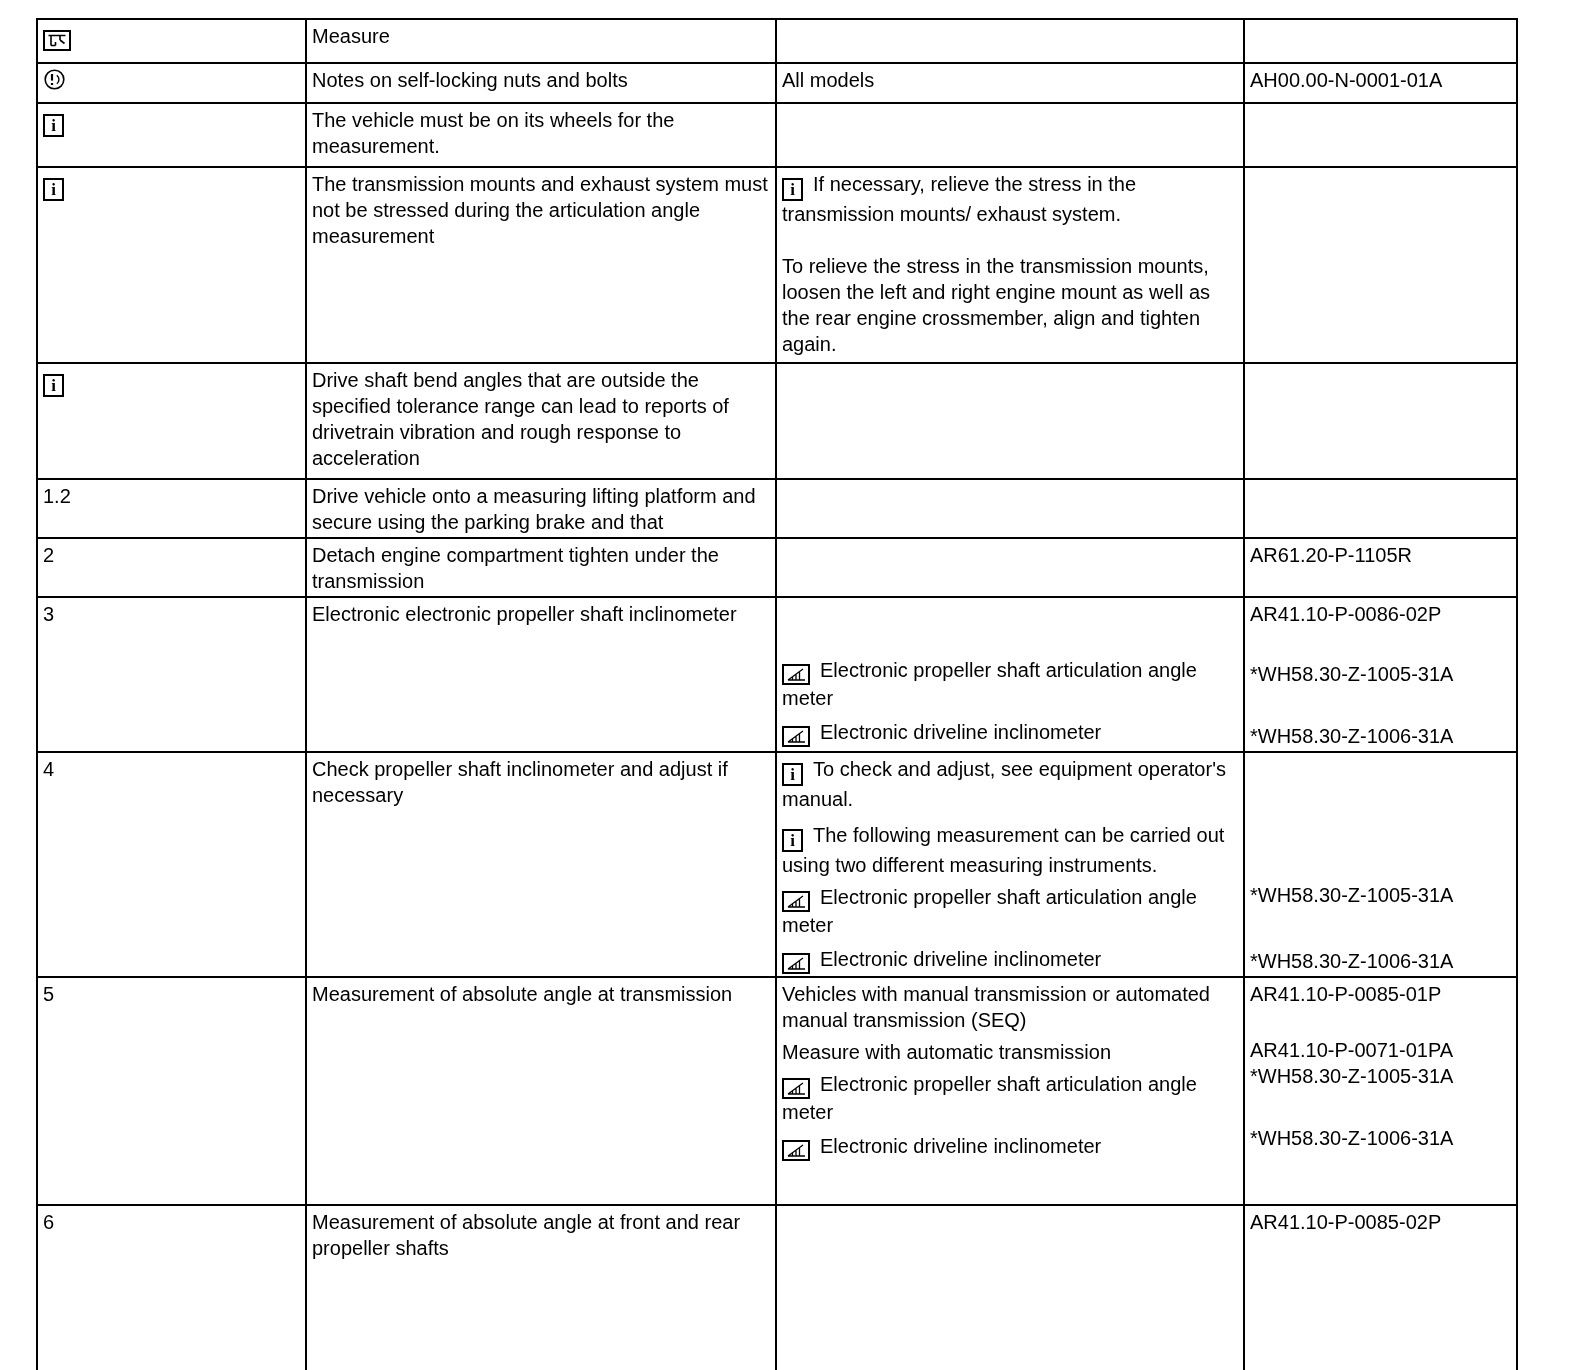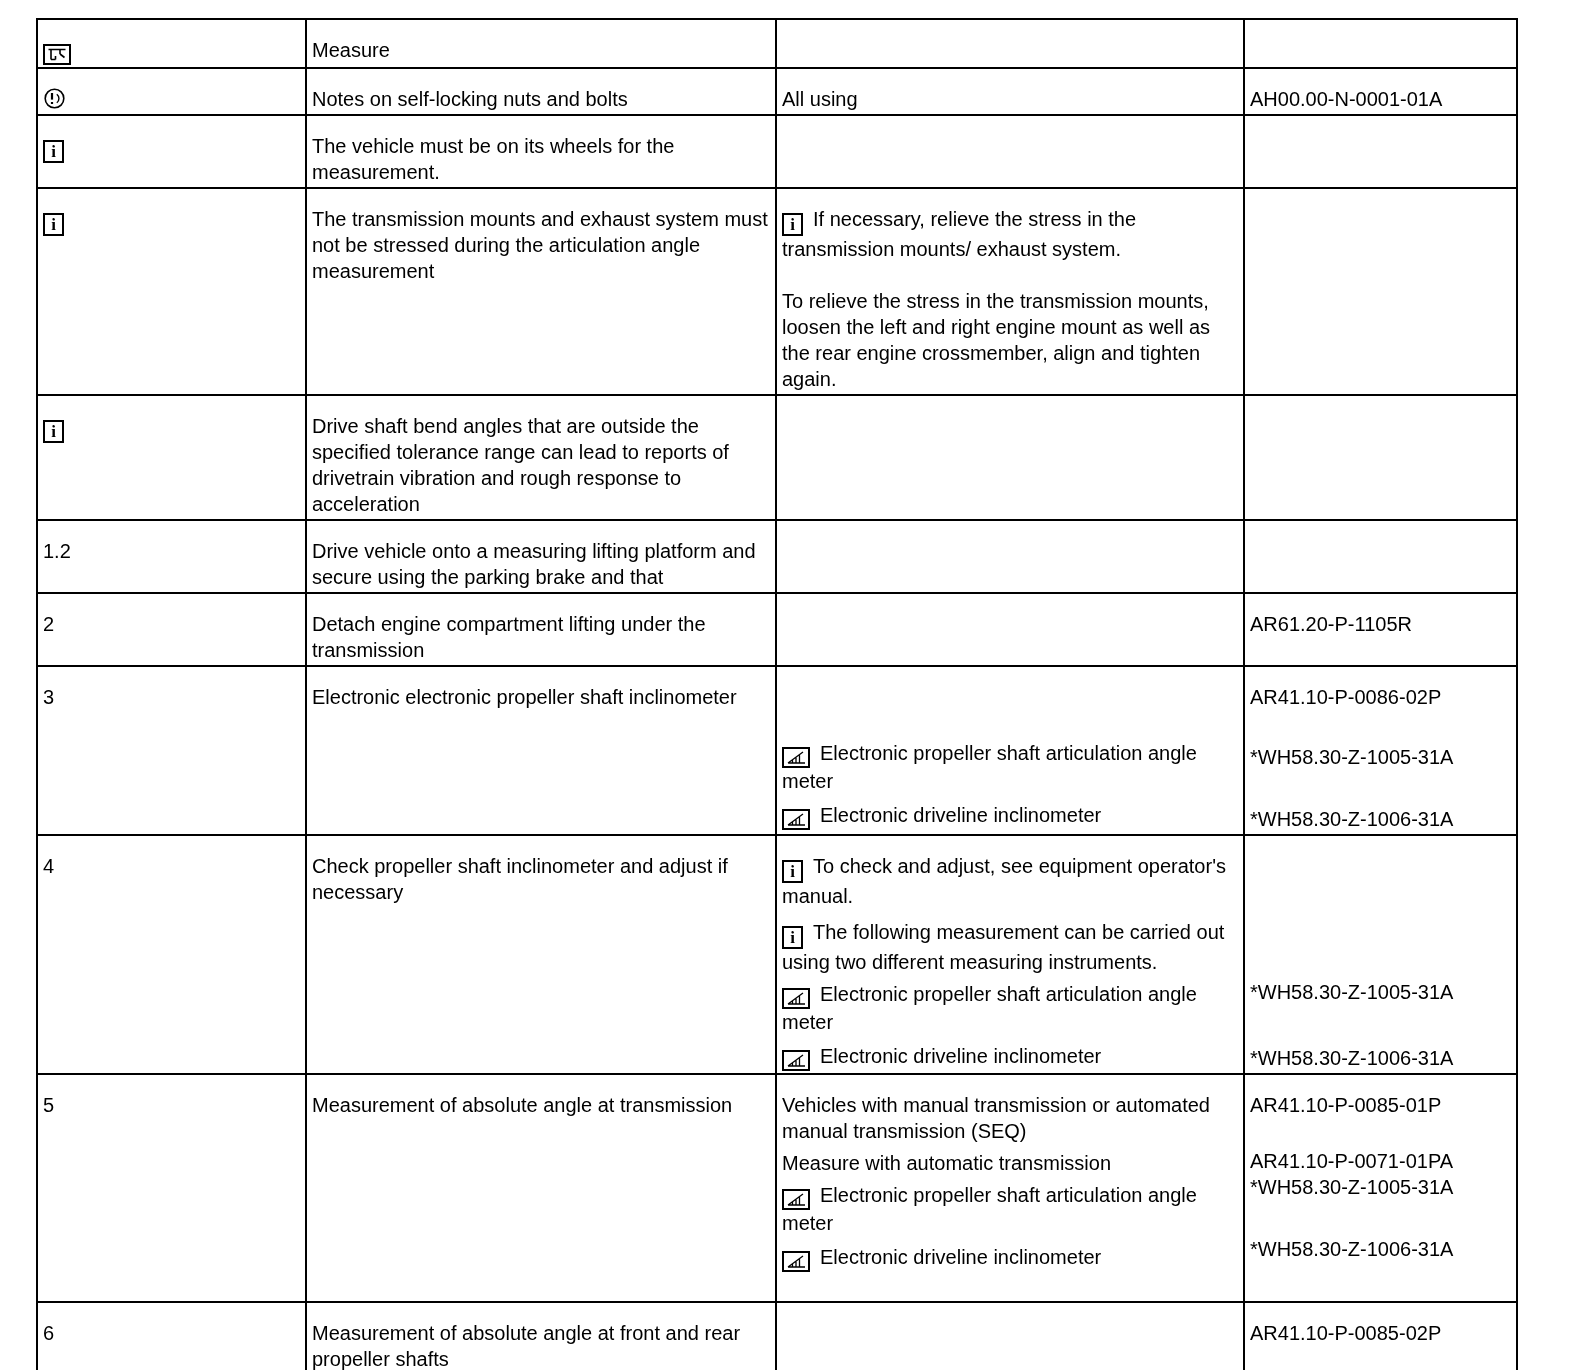--- a/index.html
+++ b/index.html
@@ -25,21 +25,21 @@
     width: 1480px;
   }
   .col-step    { width: 269px; }
   .col-desc    { width: 470px; }
   .col-details { width: 468px; }
   .col-ref     { width: 273px; }
 
   td.cell {
     border: 2px solid #000000;
     vertical-align: top;
-    padding: 17px 6px 2px 5px;
+    padding: 3px 6px 2px 5px;
     overflow: hidden;
   }
   
   .proc-table tbody tr:nth-child(1)  { height: 44px; }
   .proc-table tbody tr:nth-child(2)  { height: 40px; margin-top: 40px; }
   .proc-table tbody tr:nth-child(3)  { height: 64px; }
   .proc-table tbody tr:nth-child(4)  { height: 196px; }
   .proc-table tbody tr:nth-child(5)  { height: 116px; }
   .proc-table tbody tr:nth-child(6)  { height: 58px; }
   .proc-table tbody tr:nth-child(7)  { height: 56px; }
@@ -122,21 +122,21 @@
                 <circle cx="11.5" cy="11.5" r="9.3" stroke="#000" stroke-width="1.6" fill="none"></circle>
                 <path d="M9 6 L9 12.6" stroke="#000" stroke-width="2.2" fill="none"></path>
                 <path d="M9 15 L9 17" stroke="#000" stroke-width="2.2" fill="none"></path>
                 <path d="M13.8 7.2 a5.4 5.4 0 0 1 0 8.6" stroke="#000" stroke-width="1.4" fill="none"></path>
               </svg>
             </span></td>
           <td class="cell">
             <div class="line"><span class="txt">Notes on self-locking nuts and bolts</span></div>
           </td>
           <td class="cell">
-            <div class="line"><span class="txt">All using</span></div>
+            <div class="line"><span class="txt">All models</span></div>
           </td>
           <td class="cell">
             <div class="line"><span class="txt">AH00.00-N-0001-01A</span></div>
           </td>
         </tr>
         <tr>
           <td class="cell step-cell"><span class="icon box">
               <span class="info-glyph">i</span>
             </span></td>
           <td class="cell">
@@ -175,21 +175,21 @@
           <td class="cell step-cell"><span class="step-label">1.2</span></td>
           <td class="cell">
             <div class="line"><span class="txt">Drive vehicle onto a measuring lifting platform and secure using the parking brake and that</span></div>
           </td>
           <td class="cell"></td>
           <td class="cell"></td>
         </tr>
         <tr>
           <td class="cell step-cell"><span class="step-label">2</span></td>
           <td class="cell">
-            <div class="line"><span class="txt">Detach engine compartment lifting under the transmission</span></div>
+            <div class="line"><span class="txt">Detach engine compartment tighten under the transmission</span></div>
           </td>
           <td class="cell"></td>
           <td class="cell">
             <div class="line"><span class="txt">AR61.20-P-1105R</span></div>
           </td>
         </tr>
         <tr>
           <td class="cell step-cell"><span class="step-label">3</span></td>
           <td class="cell">
             <div class="line"><span class="txt">Electronic electronic propeller shaft inclinometer</span></div>

